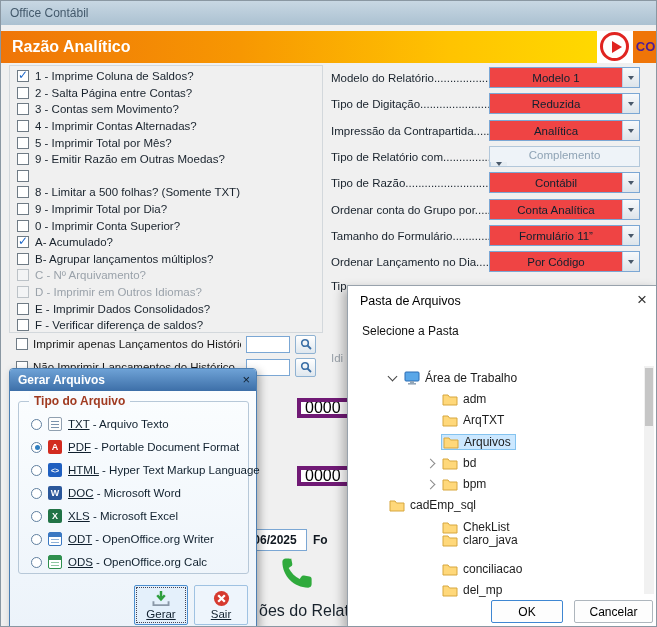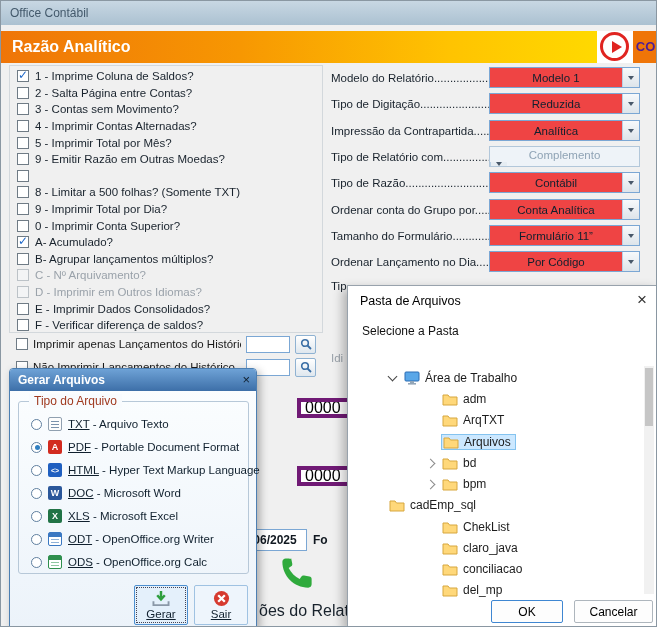--- a/index.html
+++ b/index.html
@@ -65,21 +65,21 @@
 
   
   .gerar{left:8px;top:367px;width:248px;height:260px;background:linear-gradient(#fcfeff,#ecf3fa);
     border:1px solid #4d7fb2;border-radius:4px 4px 0 0;box-shadow:3px 3px 8px rgba(0,0,0,.3);z-index:5;}
   .gtitle{position:absolute;left:0;top:0;width:100%;height:22px;border-radius:3px 3px 0 0;
     background:linear-gradient(#6ea2d6,#3d6fa8);color:#fff;font-weight:bold;font-size:12px;
     line-height:22px;padding-left:8px;}
   .gclose{position:absolute;right:6px;top:2px;font-size:13px;color:#10202e;cursor:pointer;line-height:18px;}
   .ggroup{position:absolute;left:8px;top:32px;width:231px;height:173px;border:1px solid #b7c8d8;border-radius:3px;}
   .glegend{position:absolute;left:10px;top:-8px;background:#f8fbfe;padding:0 5px;
-    color:#a03a20;font-weight:normal;font-size:12px;text-align:right;}
+    color:#a03a20;font-weight:bold;font-size:12px;text-align:right;}
   .grow{position:absolute;left:0;width:100%;height:20px;display:flex;align-items:center;gap:6px;padding-left:12px;}
   .rd{width:11px;height:11px;border-radius:50%;border:1px solid #5f7f9f;background:#fff;position:relative;flex:none;}
   .rd.sel::after{content:"";position:absolute;left:2.5px;top:2.5px;width:5px;height:5px;border-radius:50%;background:#2f7fc1;}
   .ic{width:14px;height:14px;flex:none;border-radius:2px;display:flex;align-items:center;justify-content:center;
     font-size:8px;font-weight:bold;color:#fff;position:relative;}
   .ic-txt{background:#fdfdfd;border:1px solid #90a0b0;}
   .ic-txt::after{content:"";position:absolute;left:2px;right:2px;top:3px;height:8px;
     background:repeating-linear-gradient(#7a92ac 0 1px,transparent 1px 3px);}
   .ic-pdf{background:#d22b1f;}
   .ic-pdf::after{content:"A";font-size:9px;}
@@ -438,21 +438,21 @@
       </div>
       <div class="titem child" style="top:231px;">
         <span class="exp"></span>
         <span class="tico">
             <svg width="16" height="13" viewBox="0 0 16 13">
               <path d="M1 2 h5 l1.5 2 H15 v8 H1 z" fill="#ffd87a" stroke="#d7a73f"></path>
             </svg>
           </span>
         <span class="tlb">ChekList</span>
       </div>
-      <div class="titem child" style="top:252px;">
+      <div class="titem child" style="top:244px;">
         <span class="exp"></span>
         <span class="tico">
             <svg width="16" height="13" viewBox="0 0 16 13">
               <path d="M1 2 h5 l1.5 2 H15 v8 H1 z" fill="#ffd87a" stroke="#d7a73f"></path>
             </svg>
           </span>
         <span class="tlb">claro_java</span>
       </div>
       <div class="titem child" style="top:273px;">
         <span class="exp"></span>

